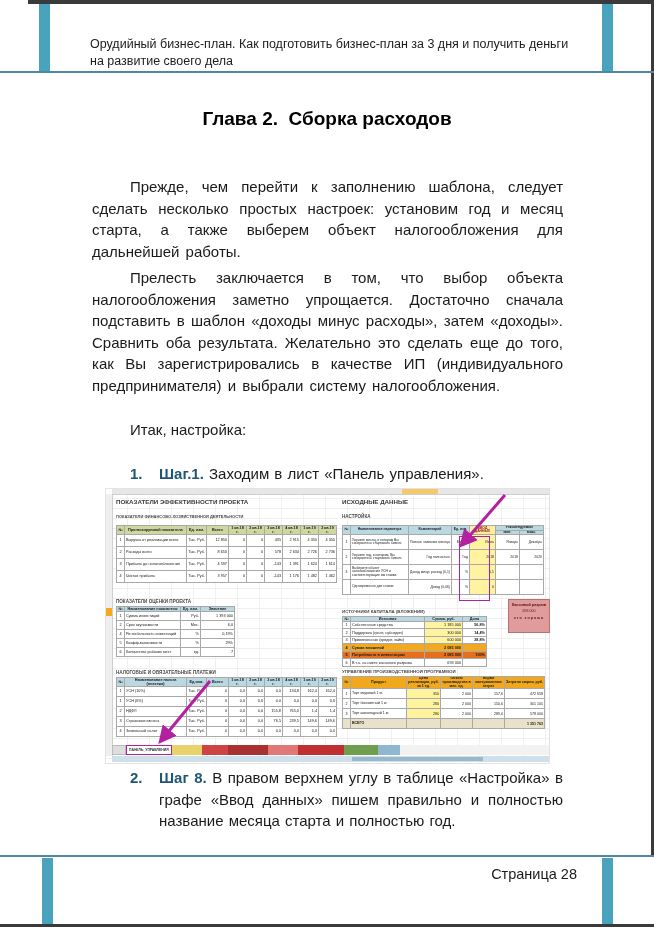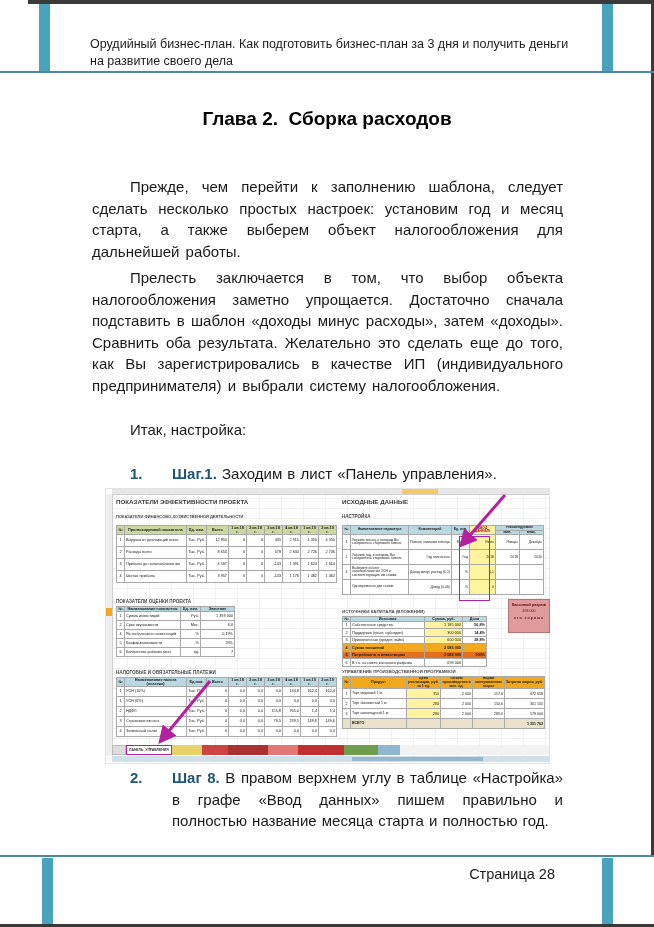--- a/index.html
+++ b/index.html
@@ -14,30 +14,30 @@
   .bar-hl{left:39px;top:4px;height:68px;}
   .bar-hr{left:602px;top:4px;height:68px;}
   .bar-fl{left:42px;top:858px;height:66px;}
   .bar-fr{left:602px;top:858px;height:66px;}
   .rule{position:absolute;left:0;right:0;height:2px;background:#4d87a5;}
   .rule-h{top:71px;}
   .rule-f{top:855px;}
   
   .hdr{position:absolute;left:90px;top:36px;width:512px;font-size:12.5px;line-height:16.5px;color:#1b1b1b;}
   .ftr-a{position:absolute;left:90px;top:866px;font-size:14.5px;color:#1b1b1b;}
-  .ftr-p{position:absolute;right:99px;top:866px;font-size:14.5px;color:#1b1b1b;}
+  .ftr-p{position:absolute;right:77px;top:866px;font-size:14.5px;color:#1b1b1b;}
   
   .title{position:absolute;left:0;right:0;top:108px;text-align:center;font-size:19px;font-weight:bold;color:#000;}
   .para{position:absolute;left:92px;width:471px;font-size:15px;line-height:21.5px;
         text-align:justify;text-indent:38px;word-spacing:2px;}
   .p1{top:176px;} .p2{top:267px;}
   .p3{position:absolute;left:130px;top:413px;font-size:15px;margin-top:8px;}
   .step{position:absolute;left:130px;width:433px;font-size:15px;line-height:21.5px;}
   .step .num{position:absolute;left:0;top:0;font-weight:bold;color:#1f5673;}
-  .step .sbody{margin-left:42px;text-align:justify;word-spacing:1px;}
+  .step .sbody{margin-left:29px;text-align:justify;word-spacing:1px;}
   .lbl{font-weight:bold;color:#1f5673;}
   .step1{top:463px;} .step2{top:767px;}
   
   .shot{position:absolute;left:105px;top:488px;width:443px;height:274px;background:#fff;
         border:1px solid #e3e3e3;font-family:"Liberation Sans",sans-serif;
         background-image:repeating-linear-gradient(to right,transparent 0 21px,#f0f0f0 21px 22px),
                          repeating-linear-gradient(to bottom,transparent 0 9px,#f0f0f0 9px 10px);}
   .colstrip{position:absolute;top:0;left:6px;right:0;height:5px;background:#e7e7e7;border-bottom:1px solid #cfcfcf;}
   .colstrip .hl{position:absolute;left:290px;top:0;width:36px;height:5px;background:#f3c96a;}
   .rowstrip{position:absolute;top:5px;left:0;width:6px;height:262px;background:#efefef;border-right:1px solid #cfcfcf;}

